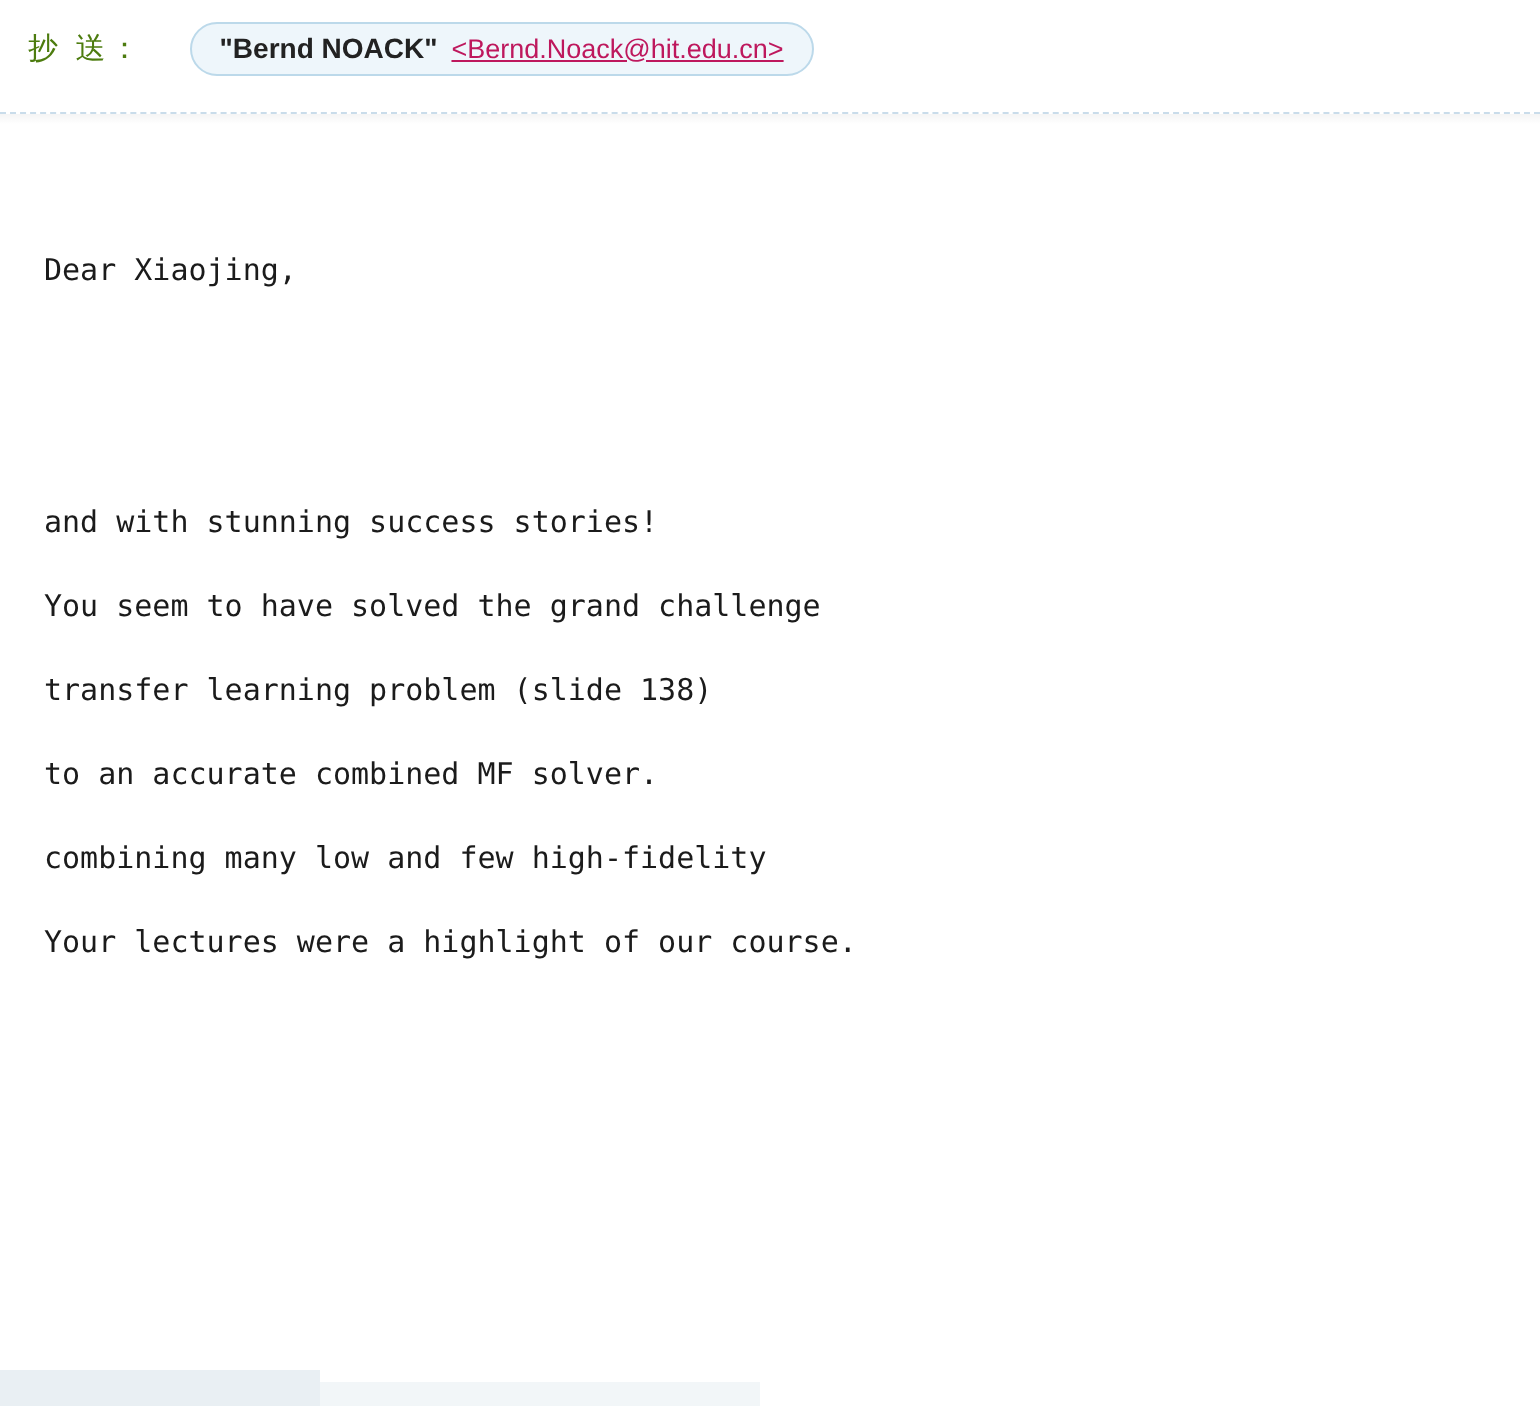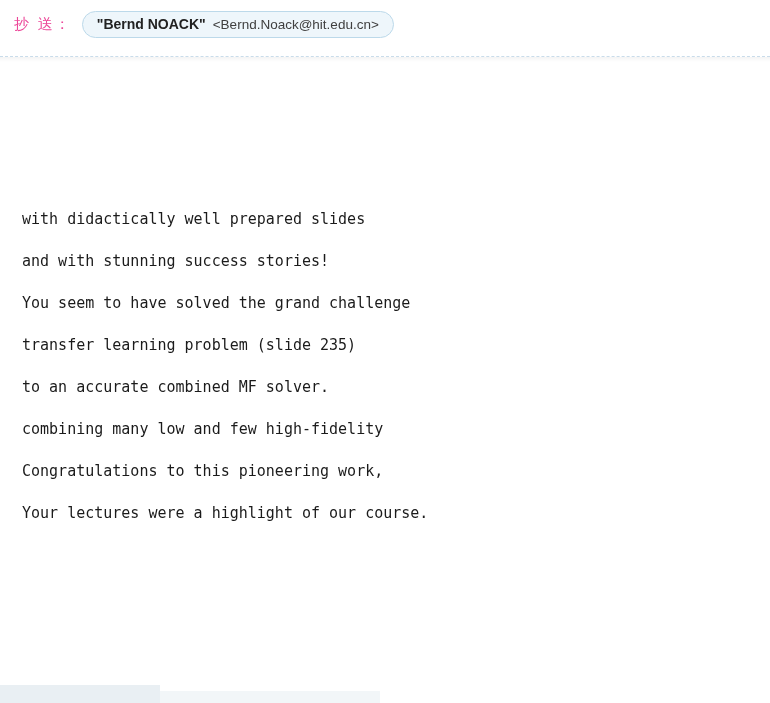--- a/index.html
+++ b/index.html
@@ -19,48 +19,49 @@
   .cc-row {
     height: 48px;
     display: flex;
     align-items: center;
     padding: 0 10px 0 14px;
     box-sizing: border-box;
     background: #ffffff;
   }
   .cc-label {
     font-size: 15px;
-    color: #ec4899;
+    color: #4d7c0f;
     letter-spacing: 2px;
     white-space: nowrap;
     font-family: "DejaVu Sans", sans-serif;
-    margin-right: 10px;
+    margin-right: 23px;
   }
   .recipient-chip {
     display: inline-flex;
     align-items: baseline;
     background: #eef6fb;
     border: 1px solid #bcd9ea;
     border-radius: 14px;
     padding: 4px 14px 5px 14px;
     max-width: 640px;
     white-space: nowrap;
     overflow: hidden;
   }
   .chip-name {
     font-size: 14px;
     color: #222222;
     font-weight: bold;
     font-family: "Liberation Sans", sans-serif;
   }
   .chip-email {
     font-size: 13.5px;
-    color: #404040;
+    color: #be185d;
     margin-left: 7px;
     font-family: "Liberation Sans", sans-serif;
+    text-decoration: underline;
   }
 
   
   .separator {
     border-top: 1px dashed #c9dcea;
     margin: 8px 0 0 0;
     height: 0;
   }
   .sep-shadow {
     height: 5px;
@@ -118,28 +119,27 @@
   <span class="recipient-chip">
     <span class="chip-name">"Bernd NOACK"</span>
     <span class="chip-email">&lt;Bernd.Noack@hit.edu.cn&gt;</span>
   </span>
 </div>
 
 <div class="separator"></div>
 <div class="sep-shadow"></div>
 
 <div class="mail-body">
+  <p>Dear Xiaojing,</p>
   <div class="spacer-line"></div>
   <div class="spacer-line"></div>
-  <p>with didactically well prepared slides</p>
   <p>and with stunning success stories!</p>
   <p>You seem to have solved the grand challenge</p>
-  <p>transfer learning problem (slide 235)</p>
+  <p>transfer learning problem (slide 138)</p>
   <p>to an accurate combined MF solver.</p>
   <p>combining many low and few high-fidelity</p>
-  <p>Congratulations to this pioneering work,</p>
   <p>Your lectures were a highlight of our course.</p>
 </div>
 
 <div class="bottom-strip">
   <div class="strip-block-a"></div>
   <div class="strip-block-b"></div>
 </div>
 
 </body></html>

